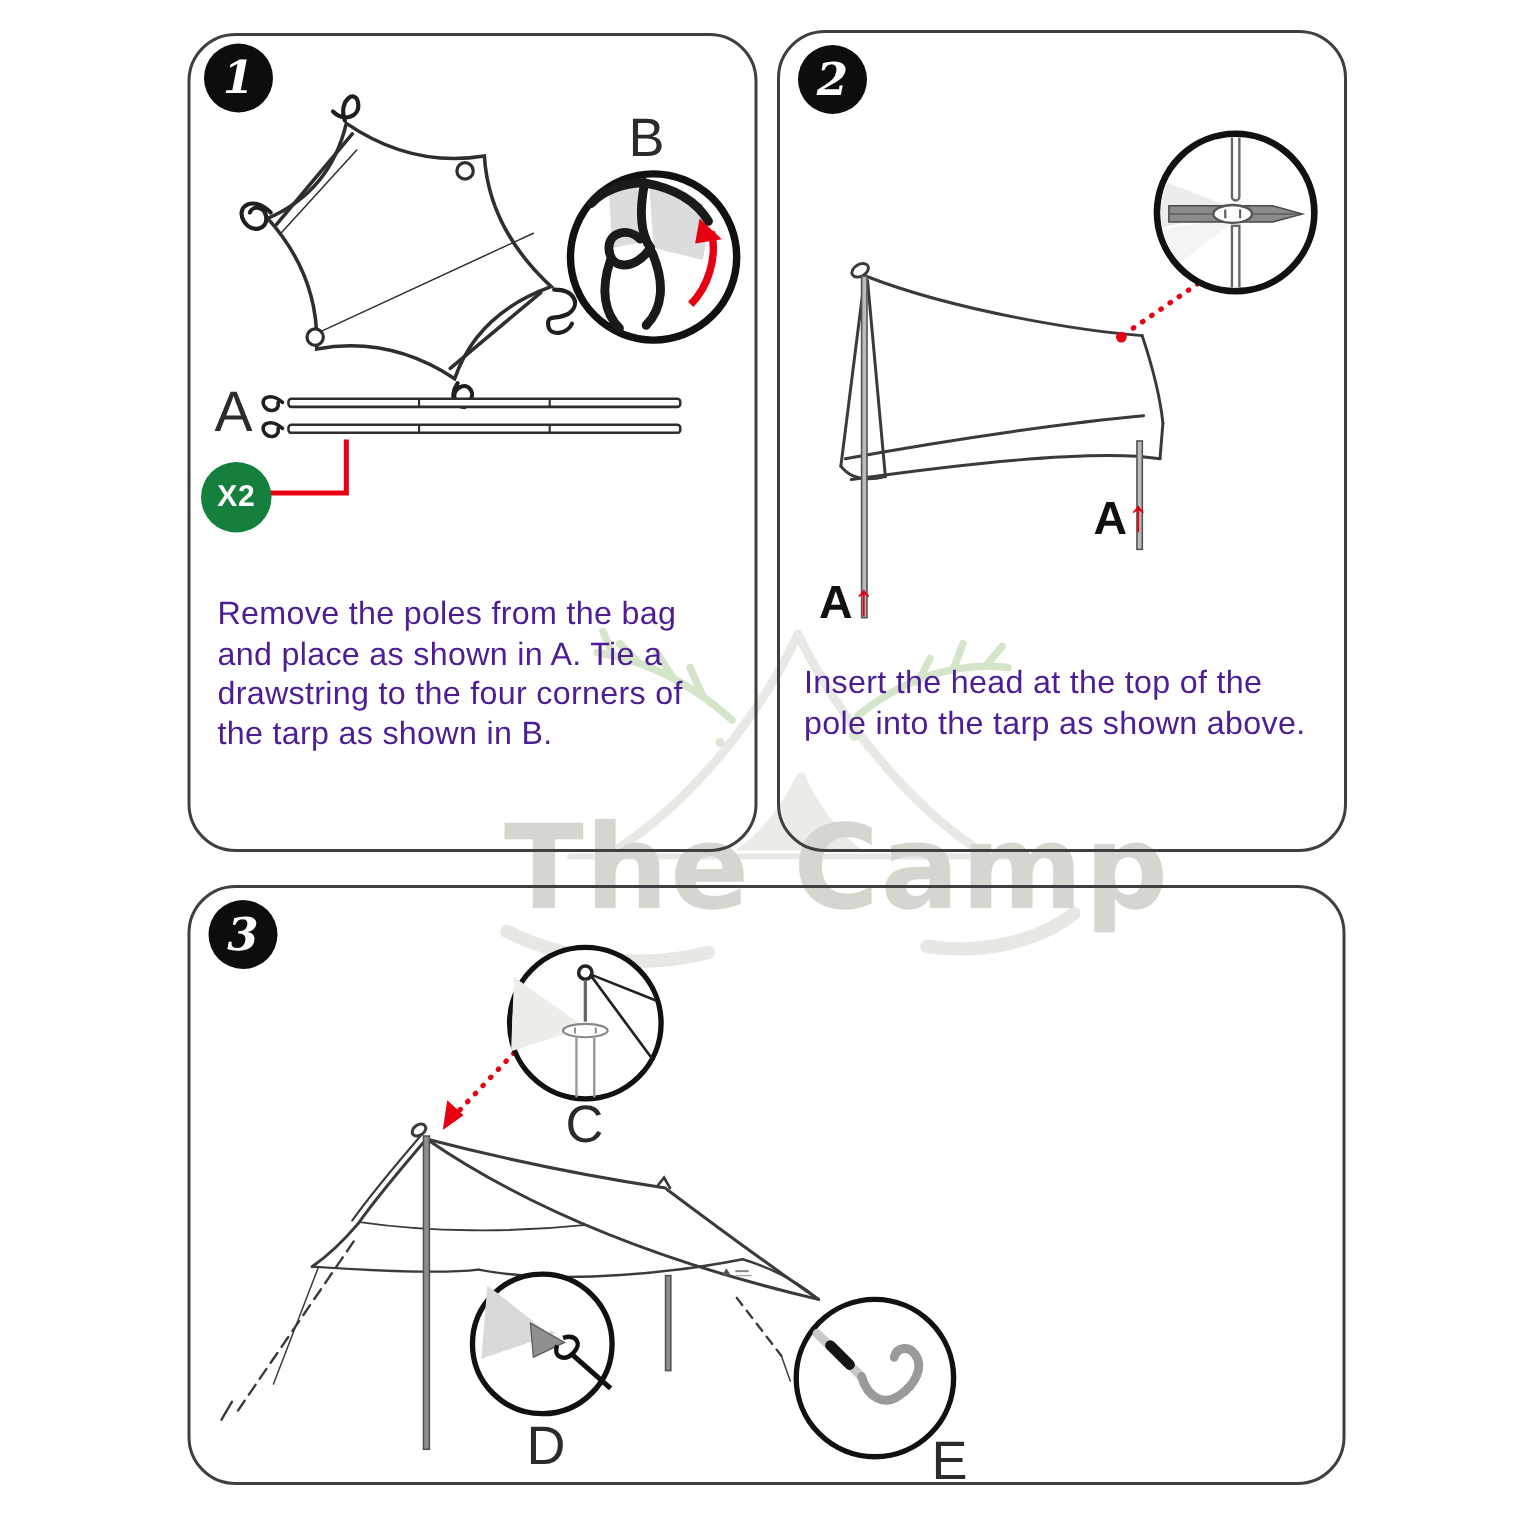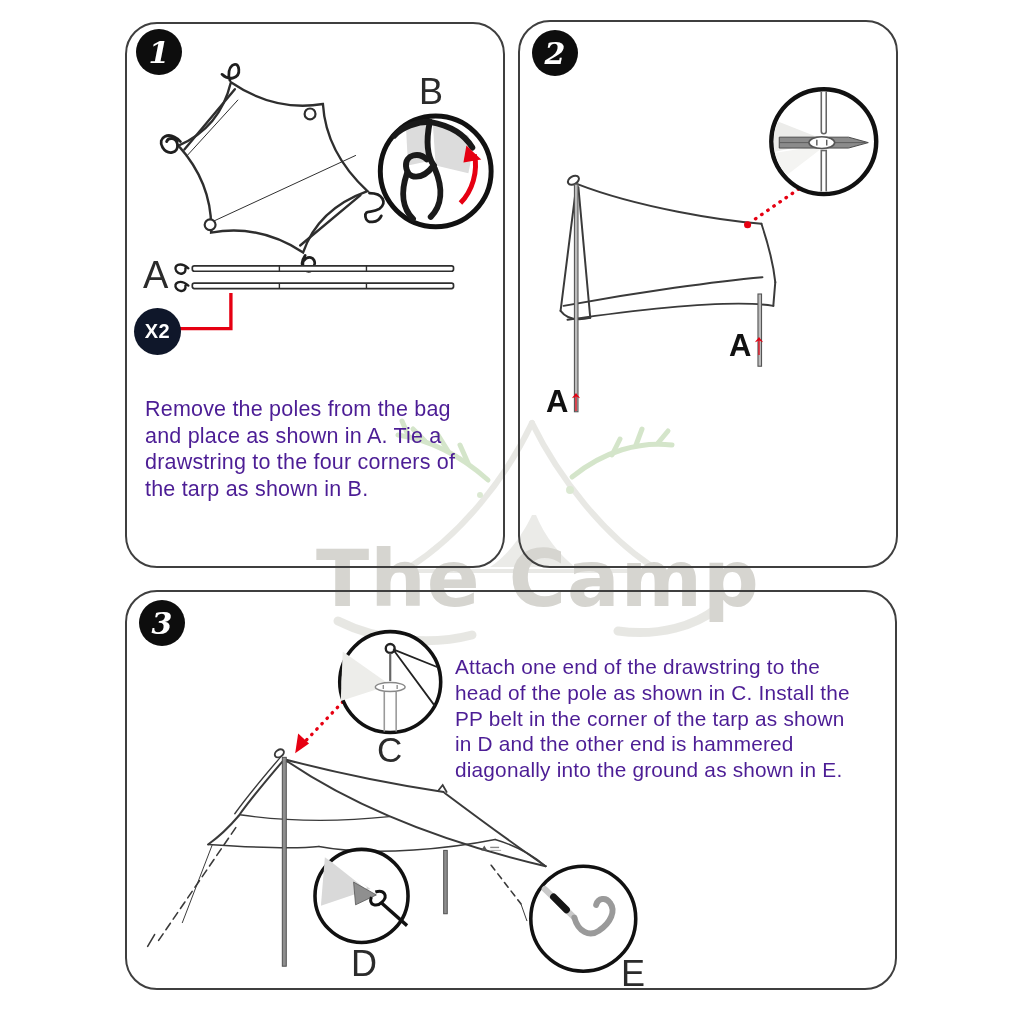--- a/index.html
+++ b/index.html
@@ -3,21 +3,21 @@
 <meta charset="utf-8">
 <style>
   html,body{margin:0;padding:0;background:#fff;}
   .canvas{
     position:relative;width:1024px;height:1024px;background:#ffffff;
     font-family:"Liberation Sans",sans-serif;overflow:hidden;
   }
   
   .watermark{position:absolute;inset:0;z-index:0;}
   .wm-text{
-    position:absolute;left:316px;top:534px;
+    position:absolute;left:336px;top:534px;
     font-family:"DejaVu Sans",sans-serif;font-weight:700;font-size:78px;
     color:#d6d5d0;letter-spacing:1px;white-space:nowrap;
   }
   
   .panel{
     position:absolute;border:2.5px solid #3f3f3f;border-radius:32px;
     background:transparent;z-index:1;box-sizing:border-box;
   }
   #panel1{left:125px;top:22px;width:380px;height:546px;}
   #panel2{left:518px;top:20px;width:380px;height:548px;}
@@ -25,21 +25,21 @@
   .panel>svg.art{position:absolute;left:0;top:0;width:100%;height:100%;}
   
   .step-badge{
     position:absolute;width:46px;height:46px;border-radius:50%;
     background:#0d0d0d;color:#fff;display:flex;align-items:center;justify-content:center;
     font-family:"DejaVu Serif",serif;font-style:italic;font-weight:700;font-size:30px;
     z-index:3;
   }
   .qty-badge{
     position:absolute;width:47px;height:47px;border-radius:50%;
-    background:#0f172a;color:#fff;display:flex;align-items:center;justify-content:center;
+    background:#15803d;color:#fff;display:flex;align-items:center;justify-content:center;
     font-weight:700;font-size:20px;letter-spacing:.5px;z-index:3;
   }
   .big-label{
     position:absolute;color:#2b2b2b;font-size:36px;line-height:1;z-index:3;
     font-family:"Liberation Sans",sans-serif;
   }
   .pole-up-label{position:absolute;z-index:3;white-space:nowrap;}
   .pole-up-label .ltr{font-weight:700;font-size:31px;color:#111;}
   .pole-up-label .arw{font-weight:700;font-size:30px;color:#e60012;position:relative;top:-2px;}
   .instruction{
@@ -167,20 +167,22 @@
           <ellipse cx="305" cy="121" rx="13" ry="6" fill="#fff" stroke="#555" stroke-width="1.6"></ellipse>
           <line x1="300" y1="118" x2="300" y2="124" stroke="#555" stroke-width="1.4"></line>
           <line x1="310" y1="118" x2="310" y2="124" stroke="#555" stroke-width="1.4"></line>
           <rect x="304.5" y="129" width="5" height="76" fill="#fff" stroke="#666" stroke-width="1.6"></rect>
         </g>
       </g>
     </svg>
     <div class="step-badge" style="left:12px;top:8px;">2</div>
     <span class="pole-up-label" style="left:26px;top:362px;"><span class="ltr">A</span><span class="arw">↑</span></span>
     <span class="pole-up-label" style="left:209px;top:306px;"><span class="ltr">A</span><span class="arw">↑</span></span>
+    <p class="instruction" style="left:16px;top:420px;width:360px;">Insert the head at the top of the
+pole into the tarp as shown above.</p>
   </section>
 
   <section class="panel" id="panel3">
     <svg class="art" viewBox="0 0 772 400">
 
       <g fill="none" stroke="#3a3a3a" stroke-linecap="round">
         <path d="M157,169 Q238,190 318,202" stroke-width="2"></path>
         <path d="M313,200 L317,195 L321,202" stroke-width="1.8"></path>
         <path d="M319,203 C355,230 392,257 421,277" stroke-width="2"></path>
         <path d="M157,169 C240,226 340,258 421,277" stroke-width="2"></path>
@@ -235,20 +237,15 @@
         <circle cx="459" cy="330" r="53" fill="#fff" stroke="#111" stroke-width="3.6"></circle>
         <line x1="420" y1="300" x2="450" y2="329" stroke="#c9c9c9" stroke-width="6" stroke-linecap="round"></line>
         <line x1="429" y1="308" x2="442" y2="321" stroke="#151515" stroke-width="7" stroke-linecap="round"></line>
         <path d="M450,329 C454,343 465,349 475,342 C487,334 492,322 486,314 C482,308 474,309 472,316" fill="none" stroke="#9a9a9a" stroke-width="6" stroke-linecap="round"></path>
       </g>
     </svg>
     <div class="step-badge" style="left:12px;top:8px;">3</div>
     <span class="big-label" style="left:250px;top:140px;font-size:35px;">C</span>
     <span class="big-label" style="left:224px;top:354px;">D</span>
     <span class="big-label" style="left:494px;top:364px;">E</span>
-    <p class="instruction" style="left:328px;top:62px;width:448px;font-size:20.8px;">Attach one end of the drawstring to the
-head of the pole as shown in C. Install the
-PP belt in the corner of the tarp as shown
-in D and the other end is hammered
-diagonally into the ground as shown in E.</p>
   </section>
 
 </div>
 
 </body></html>

